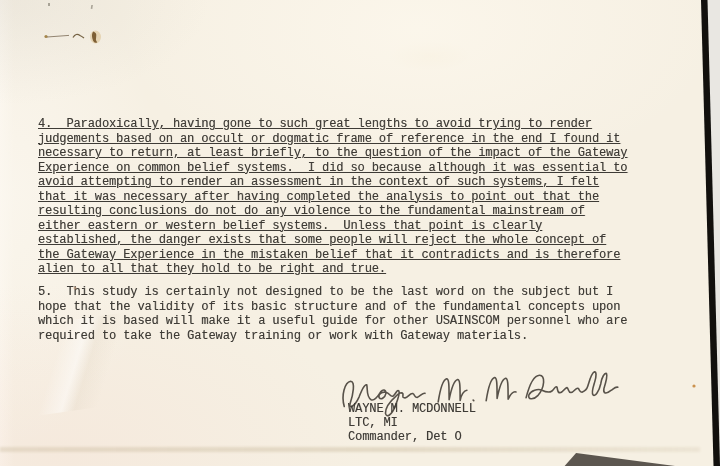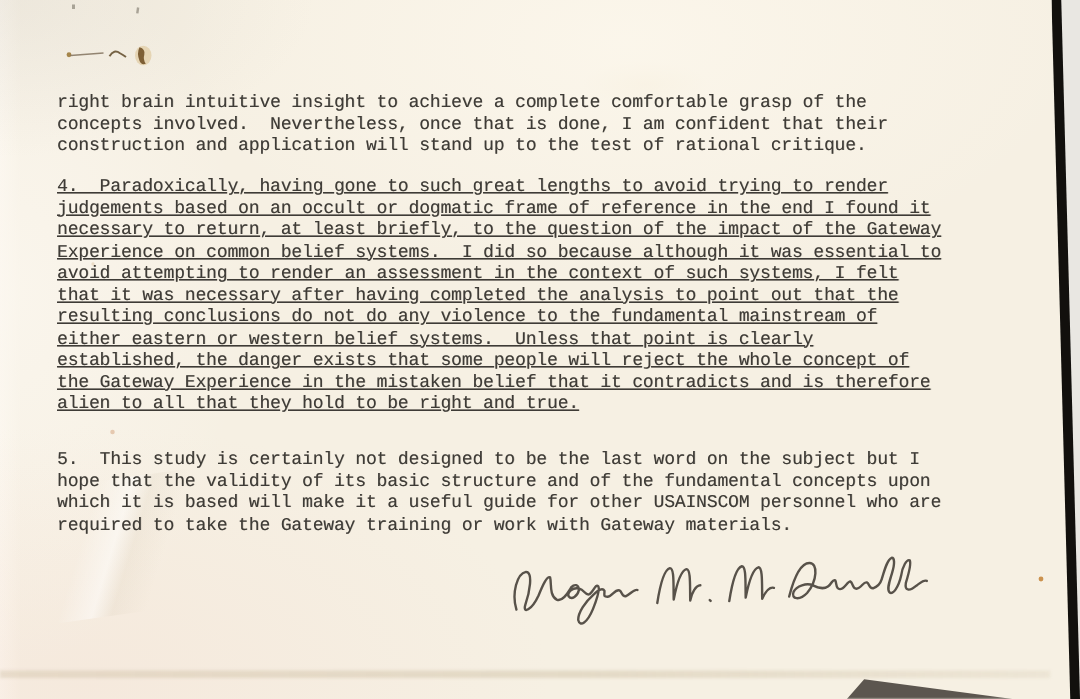--- a/index.html
+++ b/index.html
@@ -57,21 +57,21 @@
   .para{
     position:absolute;
     white-space:pre;
     font:12px/14.5px "Liberation Mono","DejaVu Sans Mono",monospace;
     letter-spacing:-0.1px;
     color:#3e3b36;
     text-shadow:0.3px 0 0 rgba(62,59,54,0.45);
   }
   .p1{left:38px;top:61px;}
   .p4{left:38px;top:117px;text-decoration:underline;}
-  .p5{left:38px;top:299px;}
+  .p5{left:38px;top:285px;}
 
   .sigblock{
     position:absolute;left:348px;top:402px;
     white-space:pre;
     font:12px/14px "Liberation Mono","DejaVu Sans Mono",monospace;
     letter-spacing:-0.1px;
     color:#3e3b36;
     text-shadow:0.3px 0 0 rgba(62,59,54,0.45);
   }
   .signature{
@@ -83,23 +83,20 @@
 </style>
 </head>
 <body>
 
 <div class="scene">
 
   <div class="paper">
 
     <div class="crease"></div>
 
-    <div class="para p1">right brain intuitive insight to achieve a complete comfortable grasp of the
-concepts involved.  Nevertheless, once that is done, I am confident that their
-construction and application will stand up to the test of rational critique.</div>
 
     <div class="para p4">4.  Paradoxically, having gone to such great lengths to avoid trying to render
 judgements based on an occult or dogmatic frame of reference in the end I found it
 necessary to return, at least briefly, to the question of the impact of the Gateway
 Experience on common belief systems.  I did so because although it was essential to
 avoid attempting to render an assessment in the context of such systems, I felt
 that it was necessary after having completed the analysis to point out that the
 resulting conclusions do not do any violence to the fundamental mainstream of
 either eastern or western belief systems.  Unless that point is clearly
 established, the danger exists that some people will reject the whole concept of
@@ -132,20 +129,23 @@
                  C203,32 197,31 199,26 C201,22 208,20 212,22
                  C216,24 219,25 222,23 C225,21 225,18 227,19 C228,21 227,25 230,25
                  C233,25 235,20 237,20 C239,21 238,25 241,25 C244,25 246,20 248,21
                  C250,22 249,25 252,25 C255,24 257,22 258,19
                  C260,13 262,6 265,5 C267,5 267,9 265,15 C263,21 261,26 263,28
                  C265,30 269,25 271,17 C272,11 275,6 277,7 C278,9 276,16 274,22
                  C273,27 276,28 281,24 C284,22 286,20 288,21"></path>
       </g>
     </svg>
 
+    <div class="sigblock">WAYNE M. MCDONNELL
+LTC, MI
+Commander, Det O</div>
 
     <svg class="marks" width="720" height="466" viewBox="0 0 720 466">
 
       <rect x="48" y="3" width="2" height="3" fill="#8a8578" opacity="0.7"></rect>
       <rect x="91" y="5" width="1.6" height="4" fill="#8a8578" opacity="0.7" transform="rotate(8 92 7)"></rect>
 
       <circle cx="46" cy="36.5" r="1.6" fill="#9c7a3a" opacity="0.9"></circle>
       <path d="M47,37 L69,35.4" stroke="#7a6a55" stroke-width="1" opacity="0.8" fill="none"></path>
 
       <path d="M73,37.5 q3,-5 7,-2 q2,1 4,2.5" stroke="#5f4a28" stroke-width="1.3" fill="none" opacity="0.85"></path>

